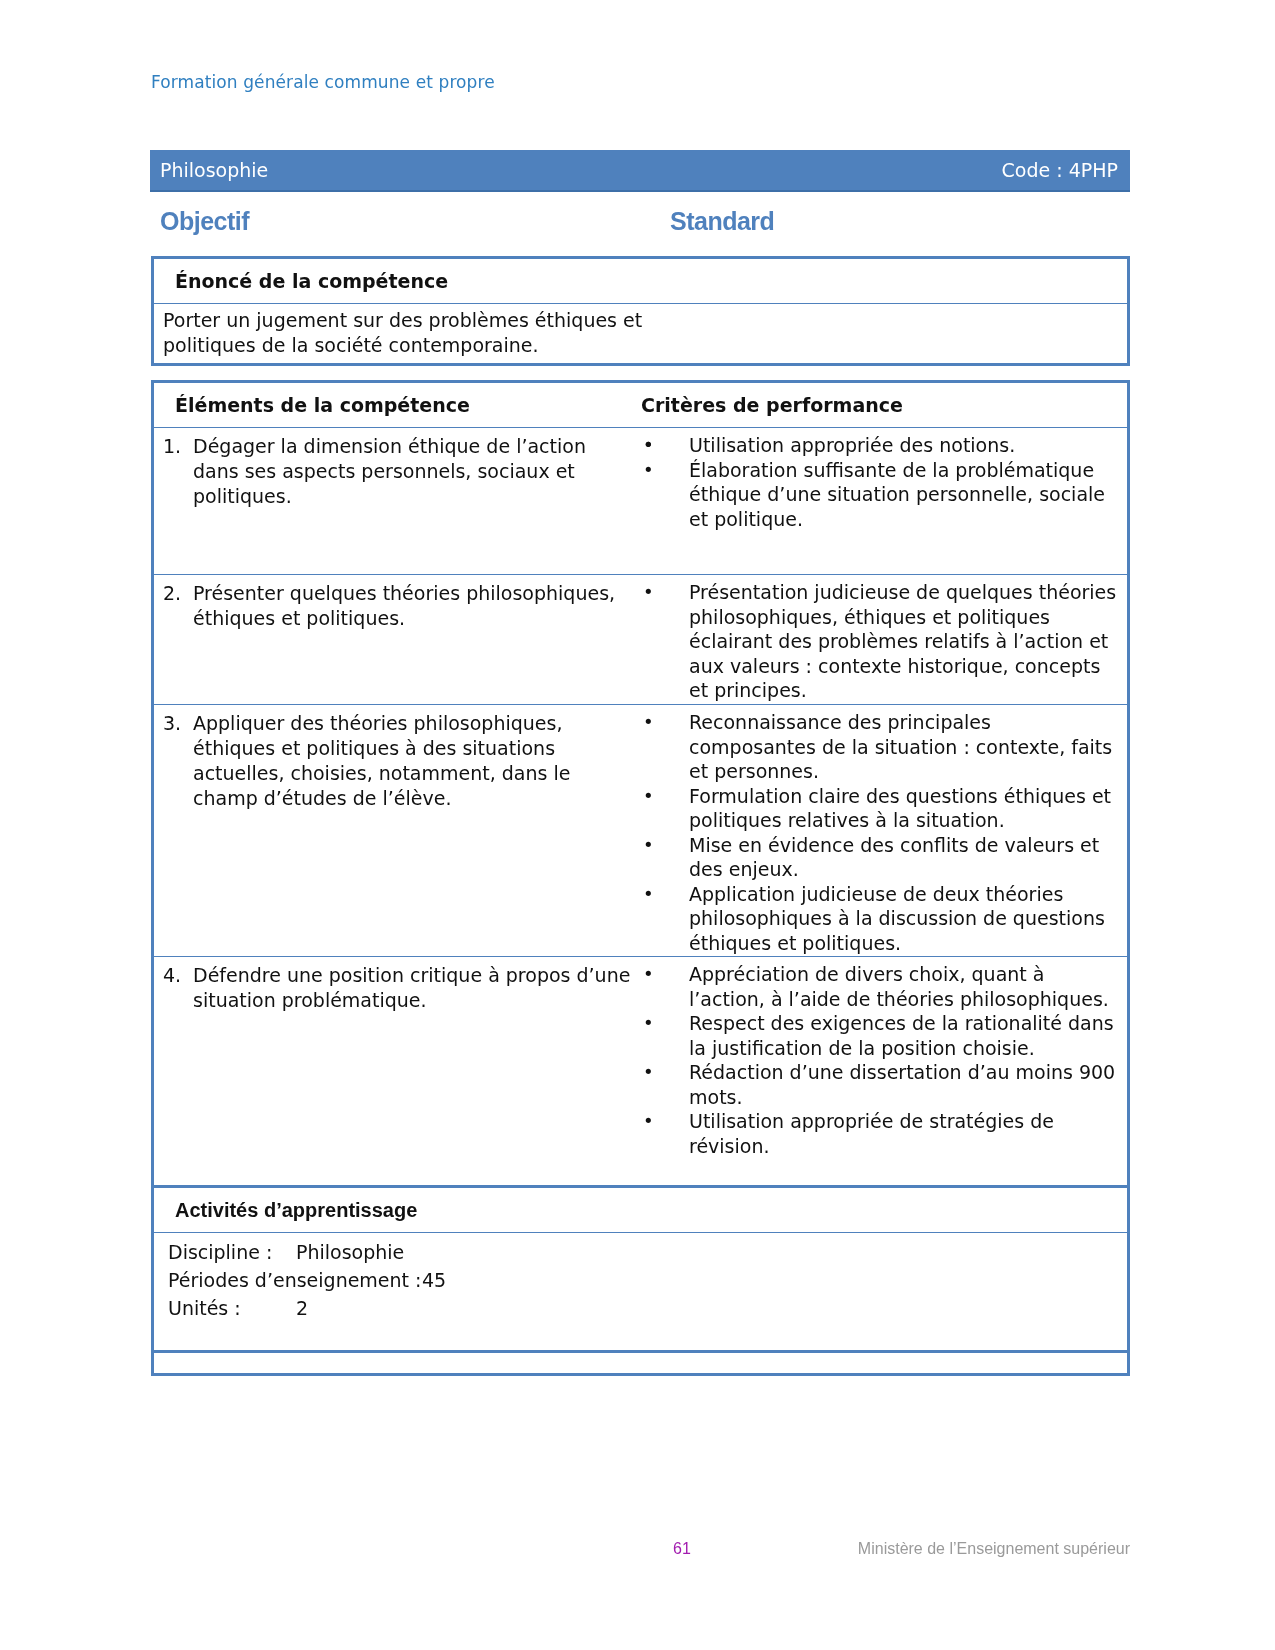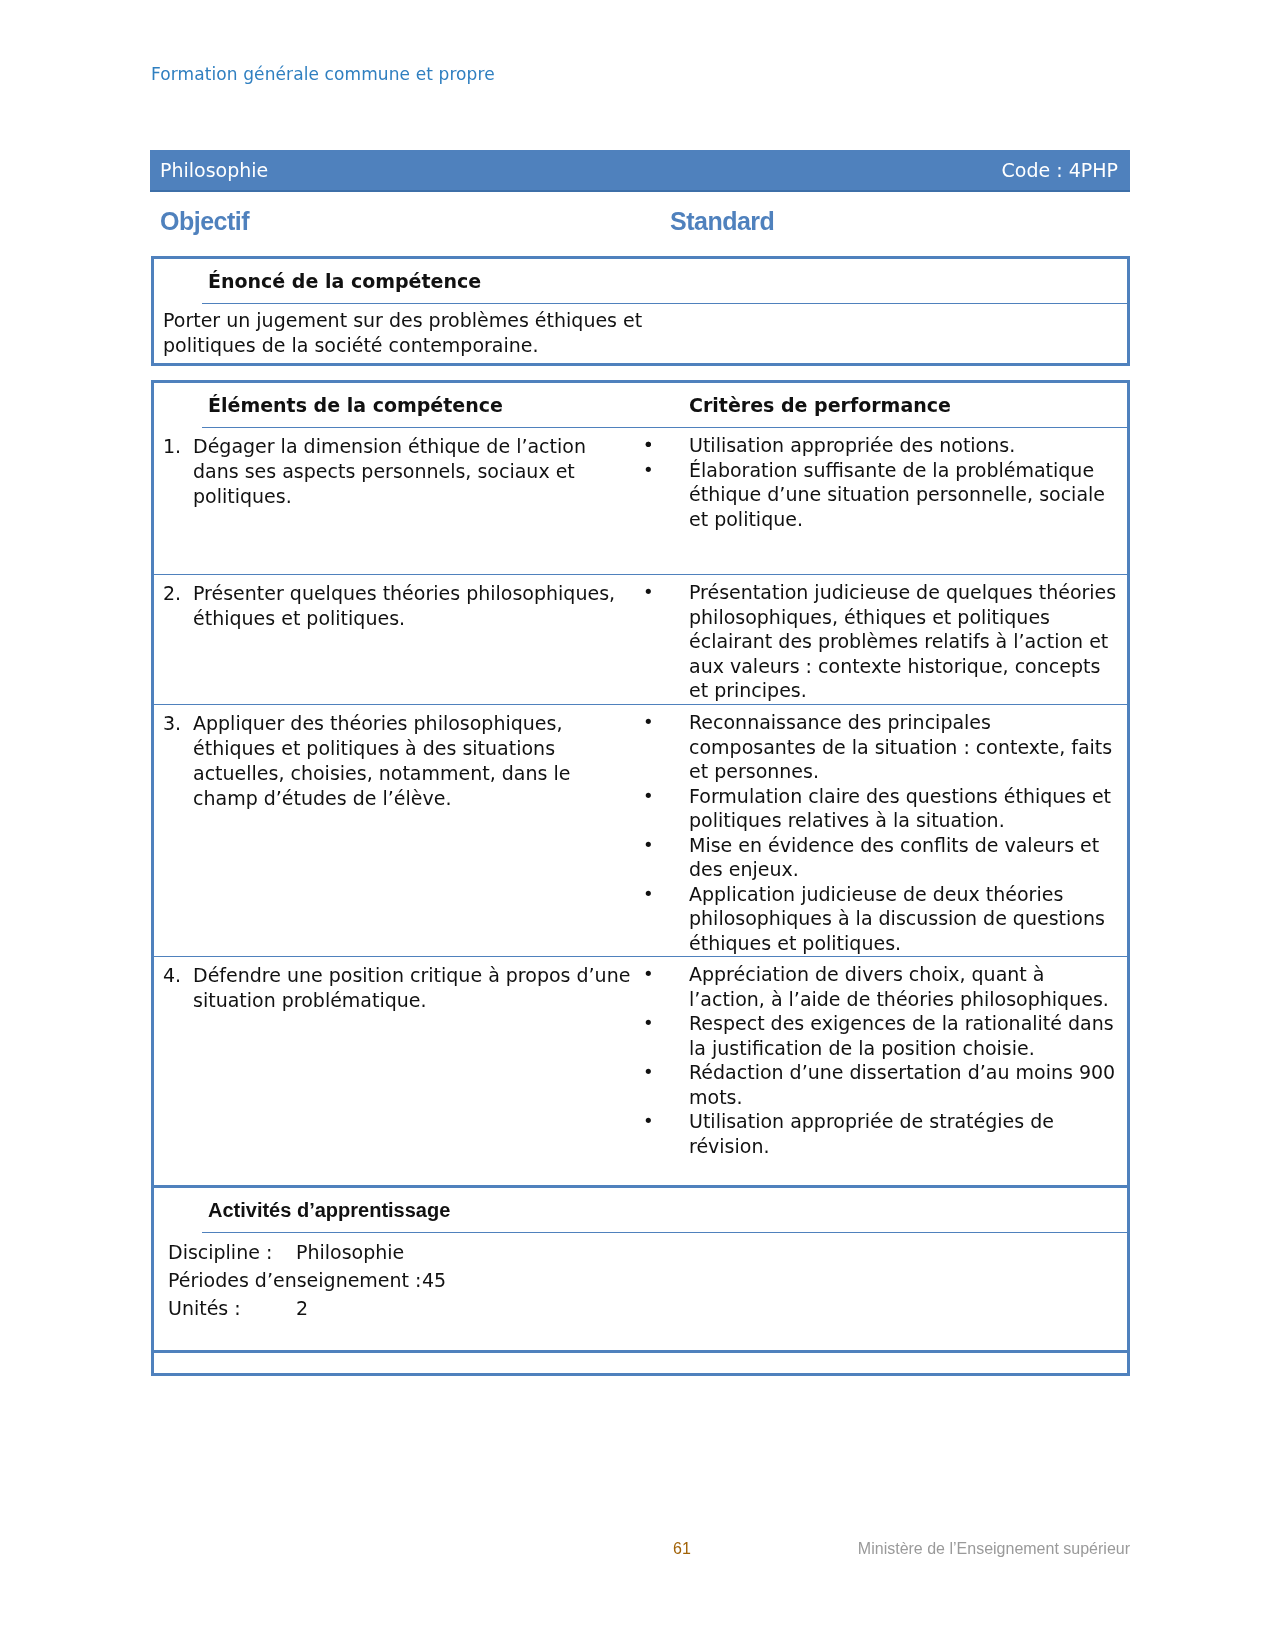--- a/index.html
+++ b/index.html
@@ -1,51 +1,51 @@
 <!DOCTYPE html>
 <html><head>
 <meta charset="utf-8">
 <style>
   html, body { margin: 0; padding: 0; background: #ffffff; }
   body { width: 1275px; height: 1650px; position: relative; overflow: hidden;
          font-family: "DejaVu Sans", sans-serif; color: #111; }
-  .running-head { position: absolute; left: 151px; top: 64px; font-size: 17px;
+  .running-head { position: absolute; left: 151px; top: 72px; font-size: 17px;
                   color: #2f7fc0; letter-spacing: 0.1px; }
   .course-bar { position: absolute; left: 150px; top: 150px; width: 980px; height: 42px;
                 background: #4f81bd; color: #fff; box-sizing: border-box;
                 display: flex; justify-content: space-between; align-items: center;
                 padding: 0 12px 0 10px; font-size: 19px; border-bottom: 2px solid #3e6fa8; }
   .obj-row { position: absolute; left: 160px; top: 207px; width: 960px; height: 36px;
              font-family: "Liberation Sans", sans-serif; font-weight: bold; font-size: 25px;
              color: #4f81bd; letter-spacing: -0.5px; }
   .obj-row .std { position: absolute; left: 510px; top: 0; }
   .box { position: absolute; left: 151px; width: 979px; box-sizing: border-box;
          border: 3px solid #4f81bd; background: #fff; }
-  .box .hd { font-weight: bold; font-size: 19px; padding: 0 6px; border-bottom: 1px solid #4f81bd;
-             display: flex; align-items: center; margin-left: 48px; }
+  .box .hd { font-weight: bold; font-size: 19px; padding: 0 21px; border-bottom: 1px solid #4f81bd;
+             display: flex; align-items: center; }
   .box .bd { font-size: 19px; padding: 4px 9px; line-height: 25px; }
   .enonce { top: 256px; height: 110px; }
   .enonce .hd { height: 44px; }
   .elements { top: 380px; height: 996px; }
   .elements .hd { height: 44px; position: relative; }
   .elements .hd .c2 { position: absolute; left: 487px; }
   .erow { position: relative; border-bottom: 1px solid #4f81bd; box-sizing: border-box; }
   .erow:last-child { border-bottom: none; }
   .erow .el { position: absolute; left: 9px; top: 6px; width: 470px; font-size: 19px; line-height: 25px; }
   .erow .el .num { position: absolute; left: 0; top: 0; }
   .erow .el .txt { display: block; padding-left: 30px; }
   .erow .crit { position: absolute; left: 487px; top: 5px; width: 480px; margin: 0; padding: 0; list-style: none; }
   .erow .crit li { position: relative; padding-left: 48px; font-size: 19px; line-height: 24.5px; }
   .erow .crit li .bul { position: absolute; left: 2px; top: 0; font-size: 18px; }
   .activites { top: 1185px; height: 168px; }
   .activites .hd { height: 44px; font-family: "Liberation Sans", sans-serif; font-size: 20px; }
   .activites .bd { padding: 5px 14px; line-height: 28px; font-size: 19px; }
   .kv { position: relative; height: 28px; }
   .kv .v { position: absolute; top: 0; }
-  .footer-num { position: absolute; left: 673px; top: 1540px; font-size: 16px; color: #a16207;
+  .footer-num { position: absolute; left: 673px; top: 1540px; font-size: 16px; color: #a21caf;
                 font-family: "Liberation Sans", sans-serif; }
   .footer-min { position: absolute; right: 145px; top: 1540px; font-size: 16px; color: #9a9a9a;
                 font-family: "Liberation Sans", sans-serif; }
 </style>
 </head>
 <body>
 
 <div class="running-head">Formation générale commune et propre</div>
 
 <div class="course-bar">

